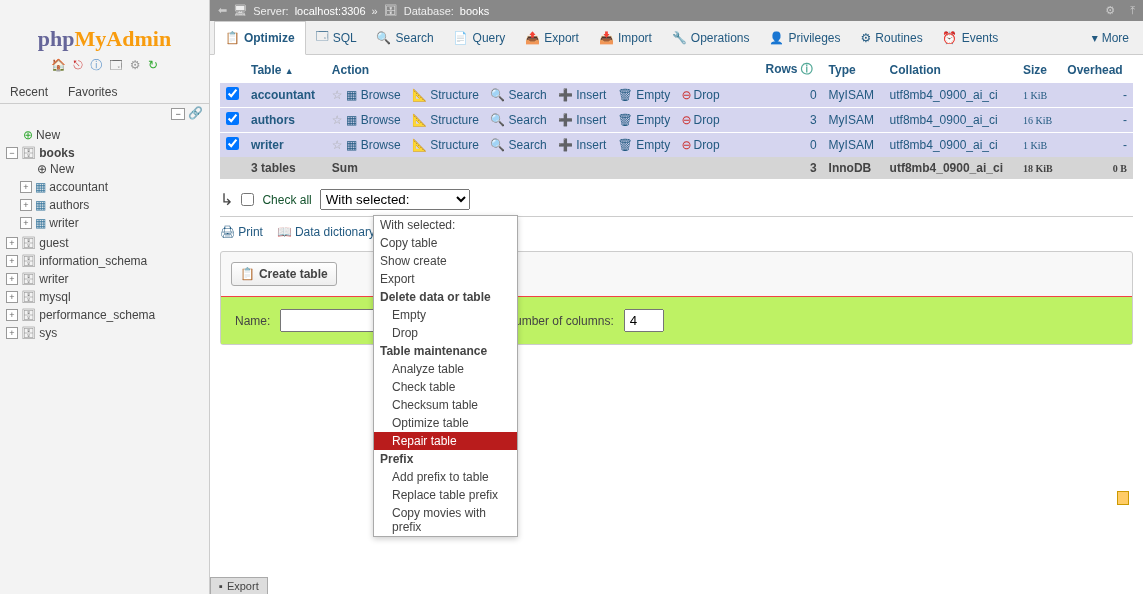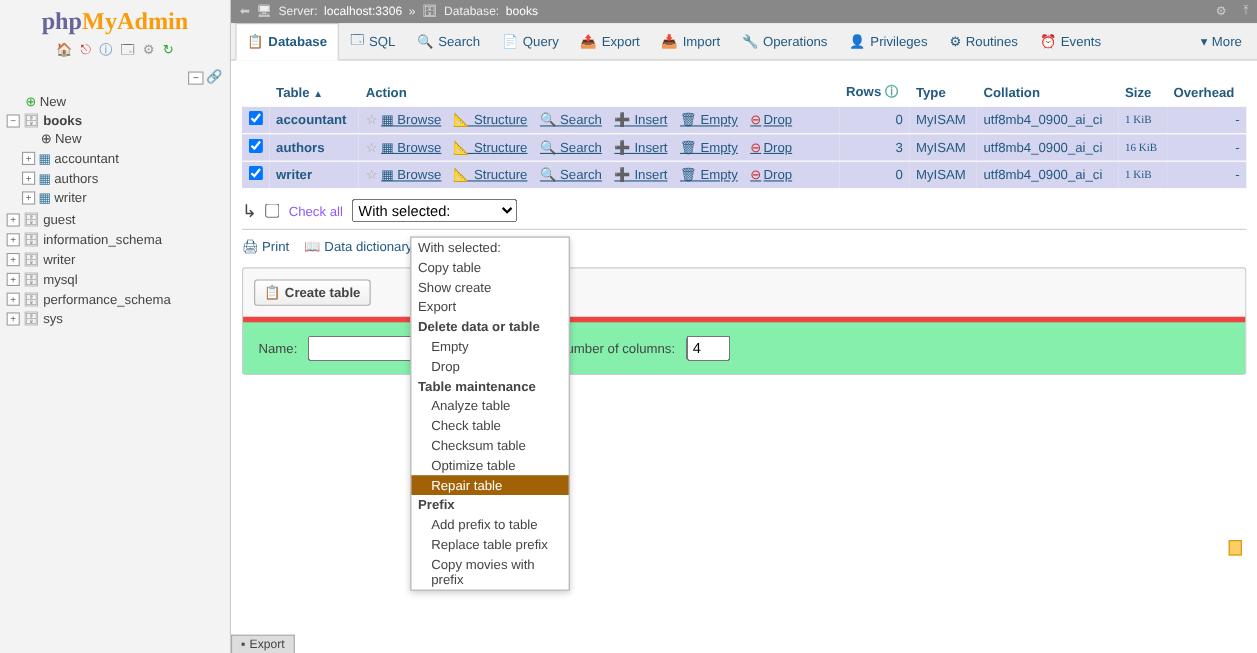--- a/index.html
+++ b/index.html
@@ -1,19 +1,19 @@
 <!DOCTYPE html>
 <html><head>
 <meta charset="utf-8">
 <style>
 * { box-sizing: border-box; margin: 0; padding: 0; }
 body { font-family: sans-serif; font-size: 12px; color: #444; background: #fff; width: 1143px; height: 594px; overflow: hidden; position: relative; }
 .layout { display: flex; width: 100%; height: 100%; }
 .sidebar { width: 210px; background: #f3f3f3; border-right: 1px solid #ccc; display: flex; flex-direction: column; }
-.logo { text-align: center; padding: 6px 0 2px; font-family: Georgia, serif; font-size: 22px; font-weight: bold; }
+.logo { text-align: center; padding: 6px 0 2px; font-family: Georgia, serif; font-size: 22px; font-weight: bold; margin-top: 20px; }
 .logo .php { color: #666699; }
 .logo .my { color: #f89c0e; }
 .logo .admin { color: #f89c0e; }
 .logo-icons { text-align: center; padding: 2px 0 4px; }
 .logo-icons span { margin: 0 2px; font-size: 12px; }
 .tabs-rf { display: flex; border-bottom: 1px solid #ccc; }
 .tabs-rf div { padding: 4px 10px; cursor: pointer; }
 .collapse-row { text-align: right; padding: 2px 6px; }
 .tree { padding: 4px 6px; flex: 1; overflow-y: auto; }
 .tree ul { list-style: none; padding-left: 0; }
@@ -32,71 +32,75 @@
 .topbar .gear { position: absolute; right: 28px; top: 4px; color: #ccc; }
 .topbar .exit { position: absolute; right: 8px; top: 4px; color: #ccc; }
 
 .main-tabs { display: flex; background: #f0f0f0; border-bottom: 1px solid #ccc; padding: 0 4px; }
 .main-tabs .tab { display: flex; align-items: center; gap: 4px; padding: 6px 10px; cursor: pointer; color: #235a81; }
 .main-tabs .tab.active { background: #fff; border: 1px solid #ccc; border-bottom: 1px solid #fff; margin-bottom: -1px; font-weight: bold; }
 .main-tabs .tab .ico { font-size: 12px; }
 .main-tabs .more { margin-left: auto; }
 
 .content { padding: 0 10px; position: relative; }
-table.tbl { width: 100%; border-collapse: collapse; margin-top: 16px; }
+table.tbl { width: 100%; border-collapse: collapse; margin-top: 2px; }
 table.tbl th { text-align: left; padding: 4px 6px; font-weight: bold; color: #235a81; }
 table.tbl td { padding: 4px 6px; }
 table.tbl tr.datarow { background: #d5d5ef; border-top: 1px solid #fff; }
 table.tbl tr.datarow td { color: #235a81; }
 table.tbl tr.sumrow { background: #d5d5d5; font-weight: bold; }
-.action-link { color: #235a81; margin-right: 8px; cursor: pointer; white-space: nowrap; display: inline-flex; align-items: center; gap: 2px; text-decoration: underline; }
+.action-link { color: #235a81; margin-right: 8px; cursor: pointer; white-space: nowrap; display: inline-flex; align-items: center; gap: 2px; }
 .kib { font-family: Liberation Serif, serif; font-size: 10px; }
 .right { text-align: right; }
 
 .checkall-row { padding: 10px 0 6px; display: flex; align-items: center; gap: 8px; border-bottom: 1px solid #ccc; }
 .checkall-row .arrow { font-size: 16px; }
 .checkall-row select { width: 150px; padding: 1px; }
 
 .print-row { padding: 8px 0; display: flex; gap: 14px; }
 .print-row span { color: #235a81; cursor: pointer; display: inline-flex; align-items: center; gap: 3px; }
 
 .create-panel { border: 1px solid #ccc; background: #f8f8f8; border-radius: 3px; margin-top: 4px; }
 .create-btn { display: inline-flex; align-items: center; gap: 4px; margin: 10px; padding: 4px 8px; border: 1px solid #aaa; background: linear-gradient(#fff,#eee); border-radius: 3px; cursor: pointer; font-weight: bold; }
-.form-row { padding: 12px 14px; background: #86efac; border-top: 5px solid #ef4444; display: flex; align-items: center; gap: 10px; }
+.form-row { padding: 12px 14px; background: #bef264; border-top: 1px solid #ef4444; display: flex; align-items: center; gap: 10px; }
 .form-row input[type=text] { padding: 2px 4px; }
 .go-row { padding: 10px; text-align: right; background: #eee; border-top: 1px solid #ddd; }
 .go-btn { padding: 3px 10px; border: 1px solid #aaa; background: linear-gradient(#fff,#eee); border-radius: 3px; cursor: pointer; }
 
 .bookmark { position: absolute; right: 14px; top: 436px; width: 12px; height: 14px; background: #fc6; border: 1px solid #c90; }
 
 .dropdown { position: absolute; left: 373px; top: 215px; width: 145px; background: #fff; border: 1px solid #aaa; box-shadow: 0 2px 6px rgba(0,0,0,0.2); z-index: 100; }
 .dropdown .item { padding: 2px 6px; cursor: pointer; }
 .dropdown .item.group { font-weight: bold; cursor: default; }
 .dropdown .item.indent { padding-left: 18px; }
-.dropdown .item.highlight { background: #a16207; color: #fff; }
+.dropdown .item.highlight { background: #b91c1c; color: #fff; }
 
 .console-bar { position: absolute; bottom: 0; left: 210px; background: #ddd; padding: 2px 8px; border: 1px solid #aaa; border-bottom: none; font-size: 11px; cursor: pointer; display: flex; align-items: center; gap: 4px; }
 
 input[type=checkbox] { margin: 0; }
 </style>
 </head>
 <body>
 
 <div class="layout">
   <div class="sidebar">
     <div class="logo">
       <span class="php">php</span><span class="my">My</span><span class="admin">Admin</span>
     </div>
     <div class="logo-icons">
       <span>🏠</span>
       <span style="color:#c33">⎋</span>
       <span style="color:#69c">ⓘ</span>
       <span>🗔</span>
       <span style="color:#999">⚙</span>
       <span style="color:#3a3">↻</span>
+    </div>
+    <div class="tabs-rf">
+      <div>Recent</div>
+      <div>Favorites</div>
     </div>
     <div class="collapse-row">
       <span style="border:1px solid #999;padding:0 3px;font-size:9px;background:#fff">−</span>
       <span>🔗</span>
     </div>
     <div class="tree">
       <ul>
         <li>
             <div class="node">
               <span class="spacer"></span>
@@ -199,21 +203,21 @@
       <span>🗄</span>
       <span>Database:</span>
       <a>books</a>
       <span class="gear">⚙</span>
       <span class="exit">⤒</span>
     </div>
 
     <div class="main-tabs" id="main-tabs">
     <div class="tab active">
           <span class="ico">📋</span>
-          <span>Database</span>
+          <span>Optimize</span>
         </div>
         <div class="tab">
           <span class="ico">🗔</span>
           <span>SQL</span>
         </div>
         <div class="tab">
           <span class="ico">🔍</span>
           <span>Search</span>
         </div>
         <div class="tab">
@@ -312,27 +316,37 @@
       <span class="action-link">➕ Insert</span>
       <span class="action-link">🗑 Empty</span>
       <span class="action-link"><span style="color:#c33">⊖</span> Drop</span>
     </td>
     <td class="right">0</td>
     <td>MyISAM</td>
     <td>utf8mb4_0900_ai_ci</td>
     <td class="kib">1 KiB</td>
     <td class="right">-</td>
             </tr>
+            <tr class="sumrow">
+              <td></td>
+              <td>3 tables</td>
+              <td>Sum</td>
+  <td class="right">3</td>
+              <td>InnoDB</td>
+  <td>utf8mb4_0900_ai_ci</td>
+              <td class="kib">18 KiB</td>
+  <td class="kib right">0 B</td>
+            </tr>
           </tbody>
       </table>
 
       <div class="checkall-row">
         <span class="arrow">↳</span>
         <input type="checkbox" style="">
-        <span style="color:#8b5cf6">Check all</span>
+        <span style="color:#14532d">Check all</span>
         <select>
           <option>With selected:</option>
         </select>
       </div>
 
       <div class="print-row">
         <span>
             <span>🖨</span>
             <span>Print</span>
           </span>

